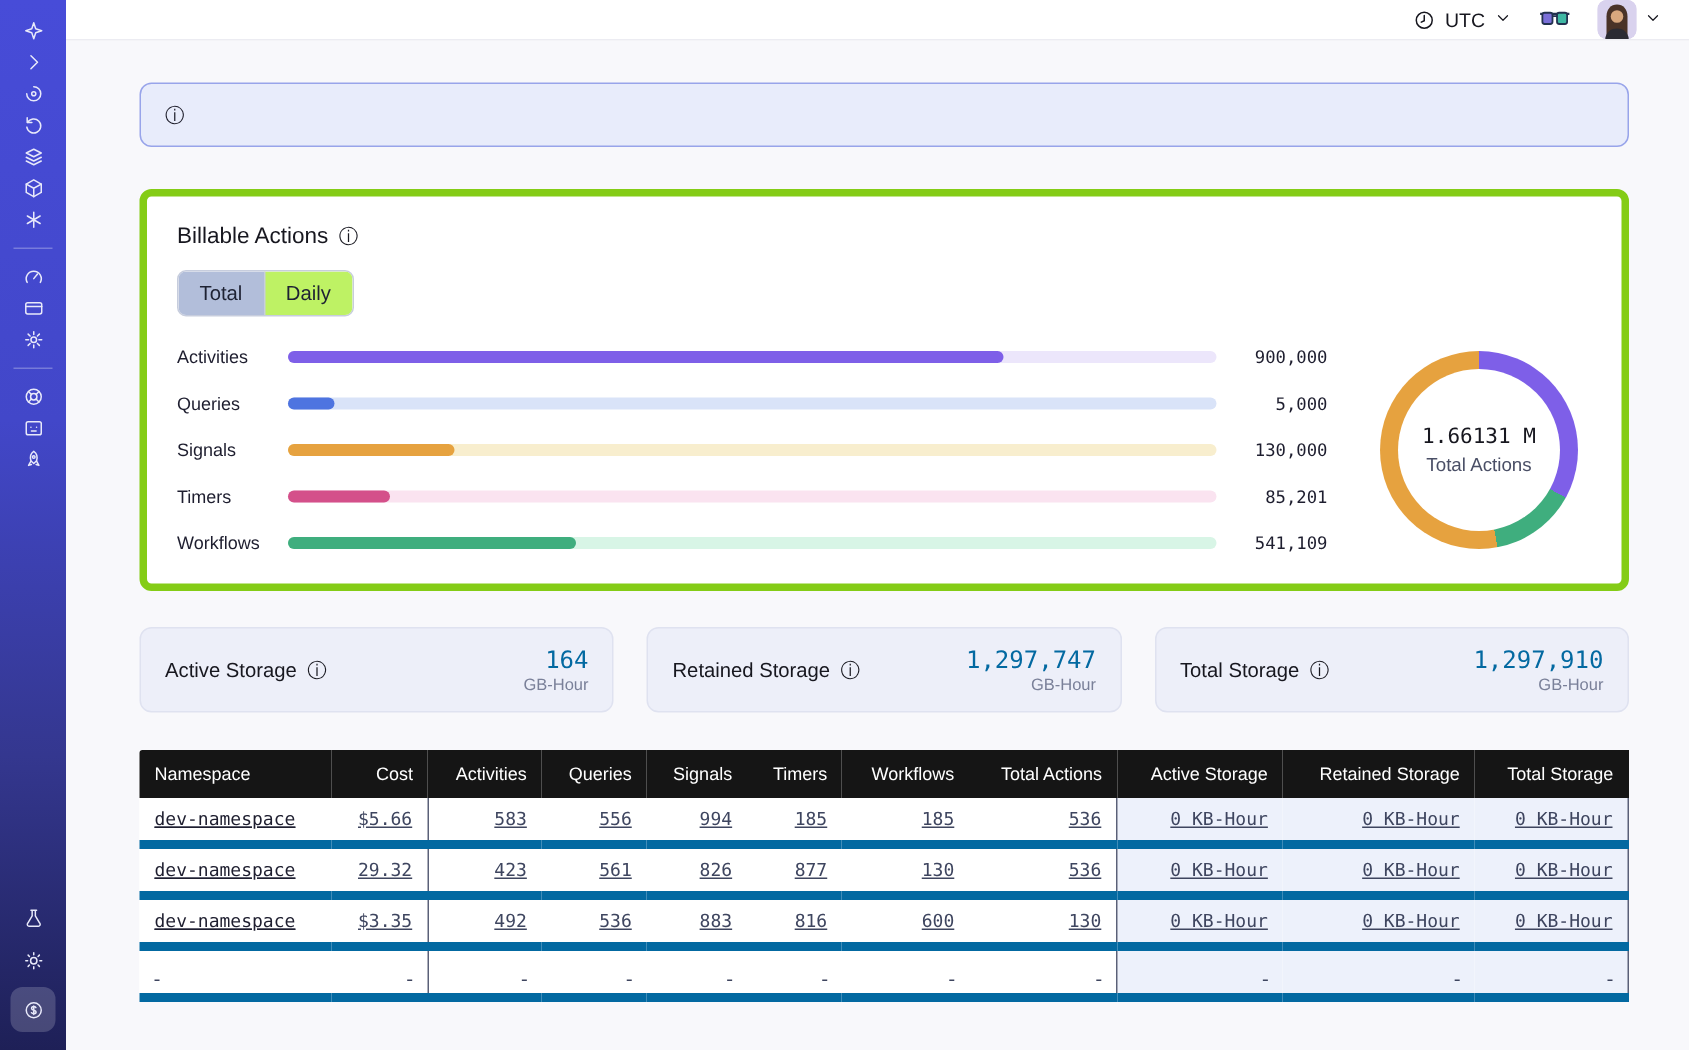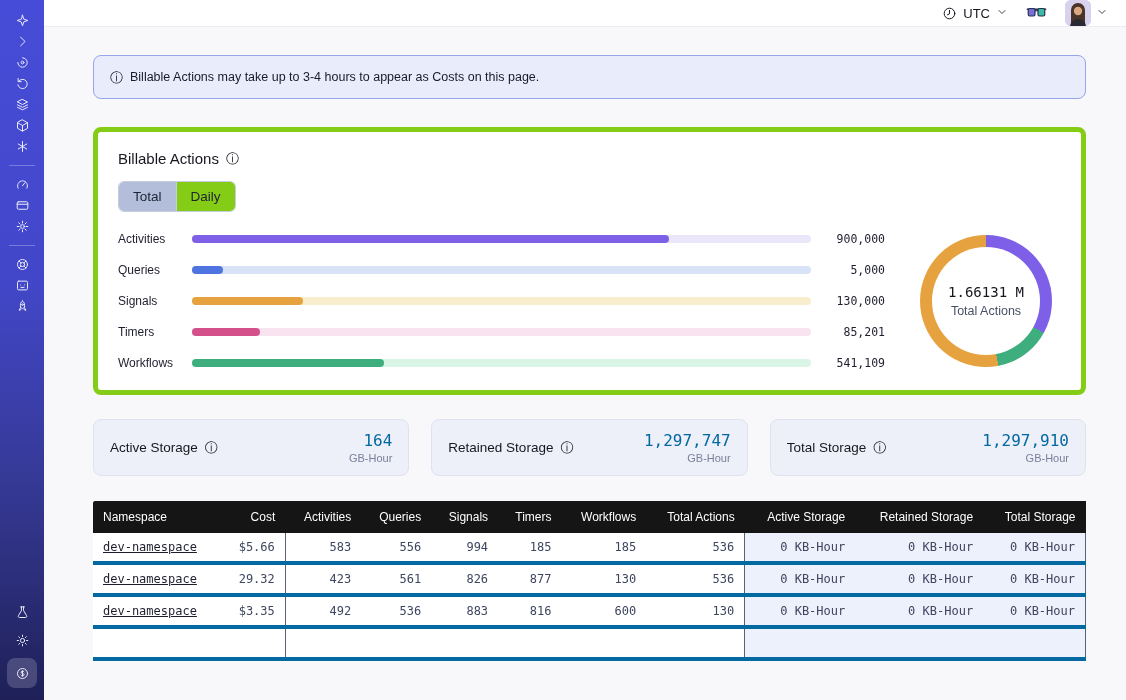--- a/index.html
+++ b/index.html
@@ -61,21 +61,21 @@
   .info-glyph { font-size:13px; line-height:1; font-style:normal; }
 
   
   .card {
     margin-top:28px; background:#fff; border:5px solid #84cc16; border-radius:8px;
     padding:18px 20px 20px;
   }
   .card-title-row { display:flex; align-items:center; gap:7px; font-size:15px; font-weight:500; color:#17171F; }
   .seg { display:inline-flex; margin-top:14px; border:1px solid #C7CDDD; border-radius:6px; overflow:hidden; }
   .seg button {
-    border:none; background:#84cc16; font-family:inherit; font-size:13.5px; color:#1E2233;
+    border:none; background:#bef264; font-family:inherit; font-size:13.5px; color:#1E2233;
     padding:7px 14px; cursor:pointer;
   }
   .seg button.active { background:#B2BEDA; }
   .seg button + button { border-left:1px solid #C7CDDD; }
 
   .chart-area { display:flex; align-items:center; margin-top:20px; gap:26px; }
   .bars { flex:1 1 auto; display:flex; flex-direction:column; gap:17px; }
   .bar-row { display:flex; align-items:center; gap:12px; }
   .bar-label { width:62px; font-size:12px; color:#1E1E2F; flex:0 0 62px; }
   .bar-track { flex:1 1 auto; height:8px; border-radius:4px; position:relative; }
@@ -103,22 +103,22 @@
   .storage-unit { font-size:11px; color:#7A8099; margin-top:2px; }
 
   
   .usage-table { width:100%; border-collapse:collapse; margin-top:25px; background:#fff; }
   .usage-table thead th {
     background:#151515; color:#FFFFFF; font-size:12px; font-weight:500;
     padding:9px 10px; text-align:right; white-space:nowrap;
   }
   .usage-table thead th:first-child { text-align:left; border-top-left-radius:2px; }
   .usage-table td {
-    font-size:12px; padding:7px 10px; border-bottom:4px solid #0369a1;
-    text-align:right; color:#3E455F; white-space:nowrap; background:#fff;
+    font-size:12px; padding:7px 10px; border-bottom:6px solid #0369a1;
+    text-align:right; color:#3E455F; white-space:nowrap; background:#fff;text-decoration:underline;
   }
   .usage-table td:first-child { text-align:left; }
   .usage-table td.div-right { border-right:1px solid #5A6078; }
   .usage-table td.div-left { border-left:1px solid #5A6078; }
   .usage-table td.storage-cell { background:#EDF1FB; }
   .ns-link { color:#1E1E2F; text-decoration:underline; cursor:pointer; }
 </style>
 </head>
 <body>
 
@@ -257,21 +257,20 @@
             <path d="M6 9l6 6 6-6"></path>
           </svg></span>
     </span>
   </header>
 
   <div class="content">
 
 
     <div class="banner">
       <span class="info-glyph">ⓘ</span>
-      <span>Billable Actions may take up to 3-4 hours to appear as Costs on this page.</span>
     </div>
 
     <section class="card">
       <div class="card-title-row">
         <span>Billable Actions</span>
         <span class="info-glyph">ⓘ</span>
       </div>
       <div class="seg">
         <button class="active">Total</button>
         <button>Daily</button>

